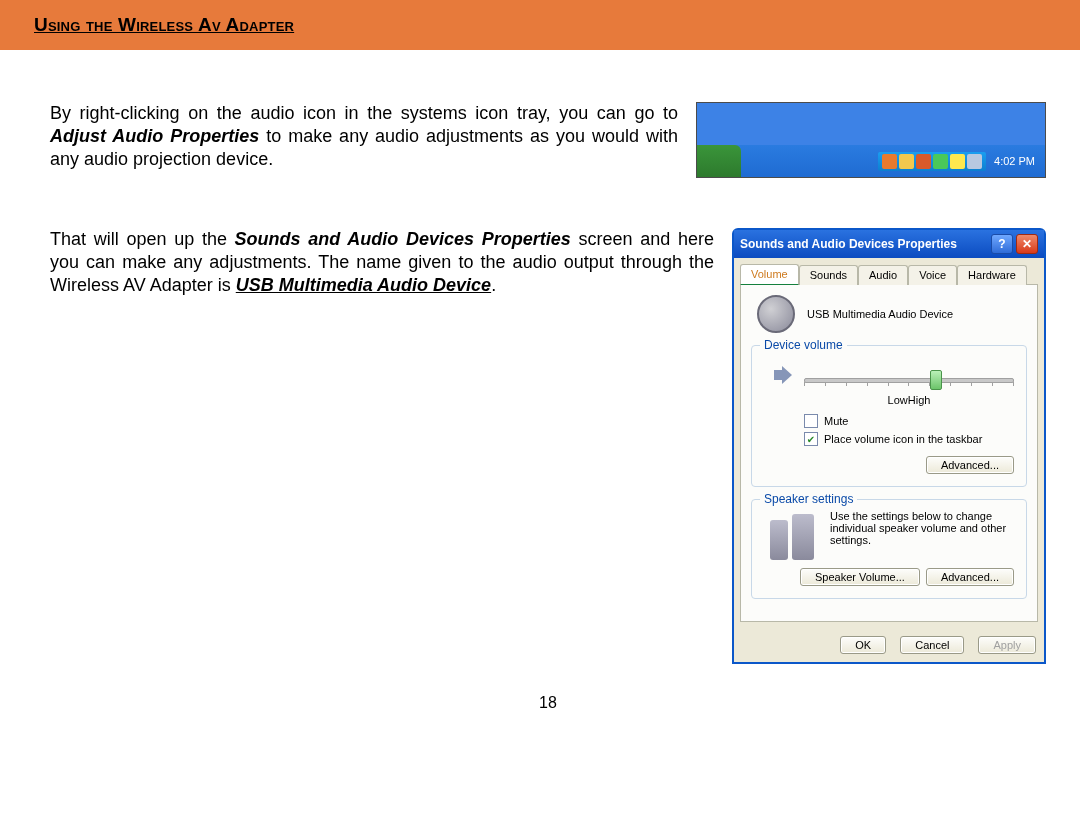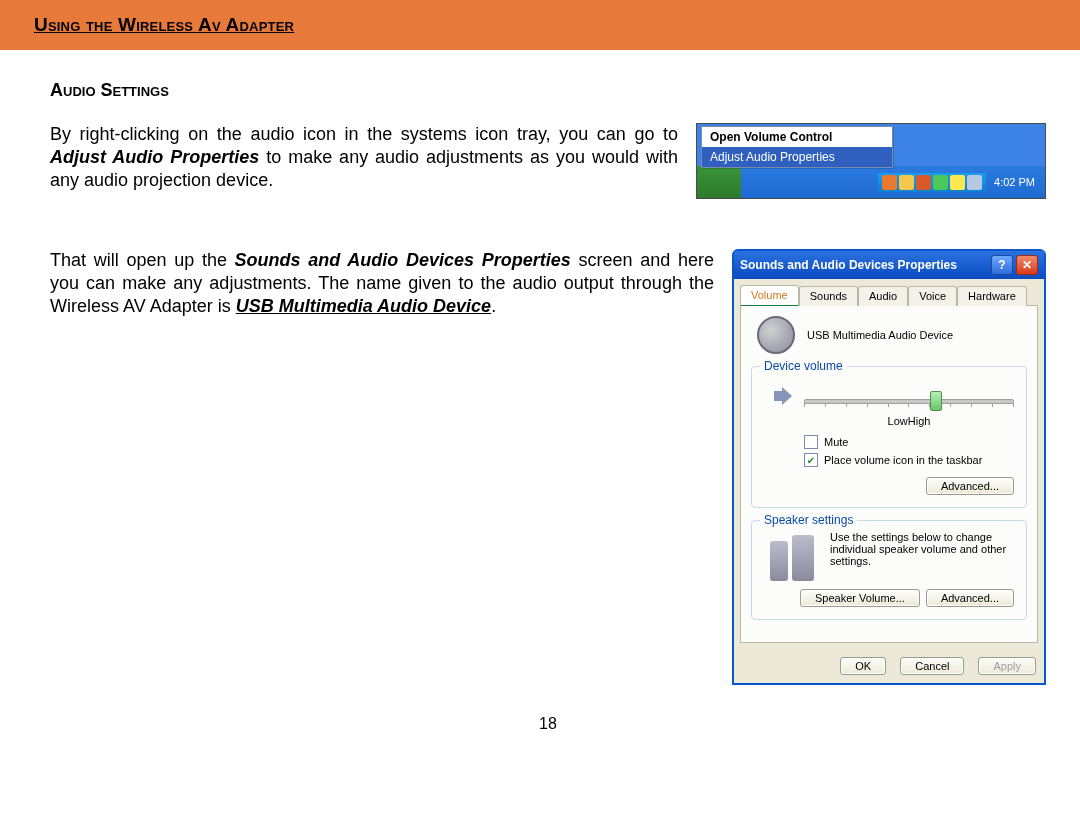--- a/index.html
+++ b/index.html
@@ -69,33 +69,28 @@
 </style>
 </head>
 <body>
 
 <div class="header-bar">
   <span class="header-title">Using the Wireless Av Adapter</span>
 </div>
 
 <div class="content">
 
-  <div class="section-heading">Audio Settings</div>
 
 
   <div class="row2">
     <div class="para">
       <span>By right-clicking on the audio icon in the systems icon tray, you can go to </span><span class="bi">Adjust Audio Properties</span><span> to make any audio adjustments as you would with any audio projection device.</span>
     </div>
 
     <div class="ctx-shot">
-      <div class="ctx-menu">
-        <div class="ctx-item bold">Open Volume Control</div>
-        <div class="ctx-item sel">Adjust Audio Properties</div>
-      </div>
       <div class="taskbar">
         <div class="taskbar-start"></div>
         <div class="tray-set">
           <span class="tray-ic" style="background:#e87a2e"></span>
           <span class="tray-ic" style="background:#f2c84e"></span>
           <span class="tray-ic" style="background:#d85a2a"></span>
           <span class="tray-ic" style="background:#4ac85a"></span>
           <span class="tray-ic" style="background:#ffe84e"></span>
           <span class="tray-ic" style="background:#b8c8e0"></span>
         </div>

